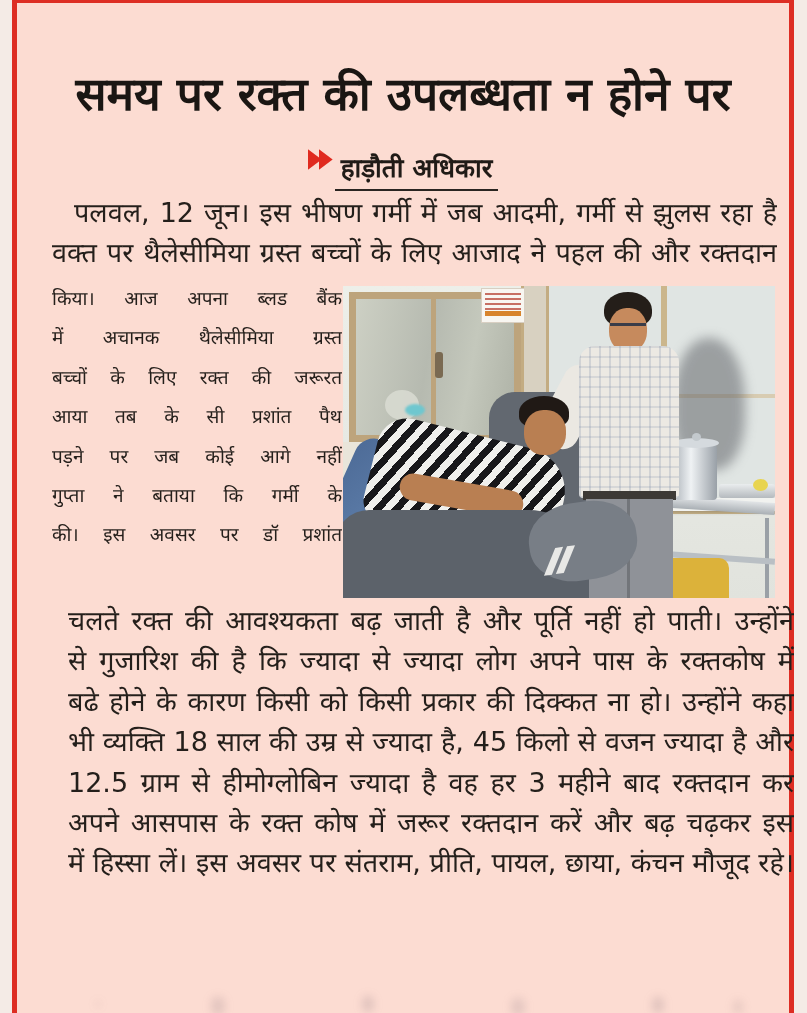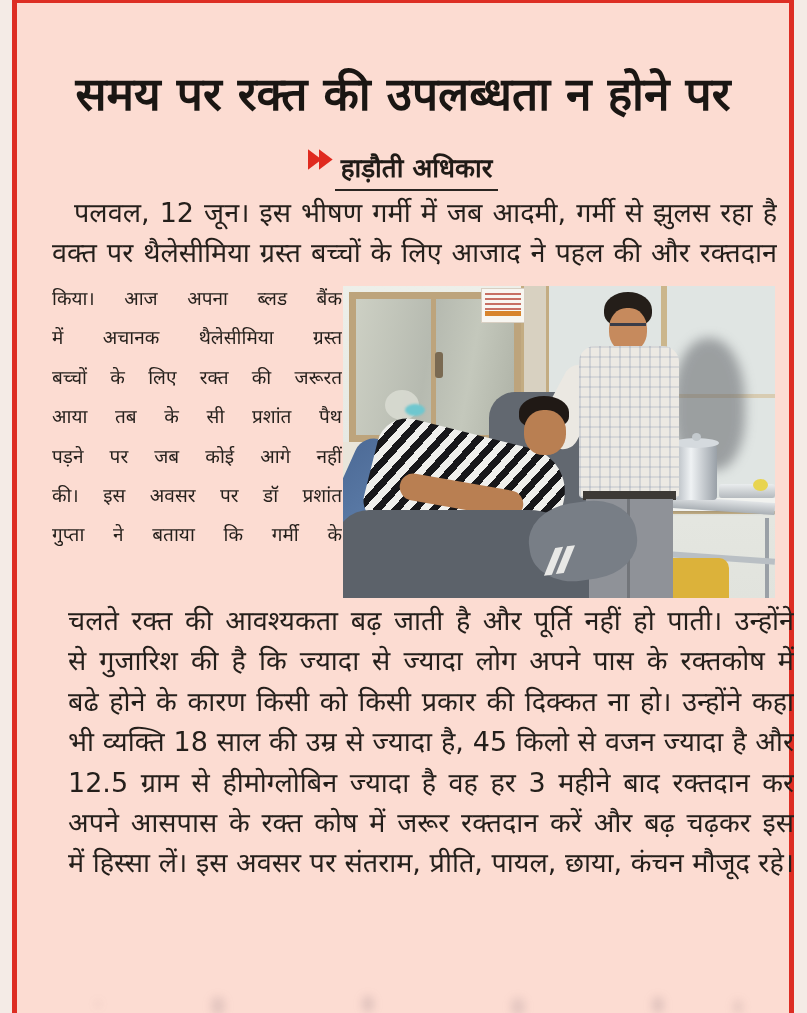--- a/index.html
+++ b/index.html
@@ -163,22 +163,22 @@
     <div class="line">पलवल, 12 जून। इस भीषण गर्मी में जब आदमी, गर्मी से झुलस रहा है उस</div>
     <div class="line">वक्त पर थैलेसीमिया ग्रस्त बच्चों के लिए आजाद ने पहल की और रक्तदान</div>
   </div>
 
   <div class="col-left">
     <div class="line">किया। आज अपना ब्लड बैंक</div>
     <div class="line">में अचानक थैलेसीमिया ग्रस्त</div>
     <div class="line">बच्चों के लिए रक्त की जरूरत</div>
     <div class="line">आया तब के सी प्रशांत पैथ</div>
     <div class="line">पड़ने पर जब कोई आगे नहीं</div>
+    <div class="line">गुप्ता ने बताया कि गर्मी के</div>
     <div class="line">की। इस अवसर पर डॉ प्रशांत</div>
-    <div class="line">गुप्ता ने बताया कि गर्मी के</div>
   </div>
 
   <div class="photo">
     <div class="ph-wall"></div>
     <div class="ph-glass-left"></div>
     <div class="ph-glass-left-divider"></div>
     <div class="ph-handle"></div>
     <div class="ph-blob"></div>
     <div class="ph-teal"></div>
     <div class="ph-wall-below"></div>

